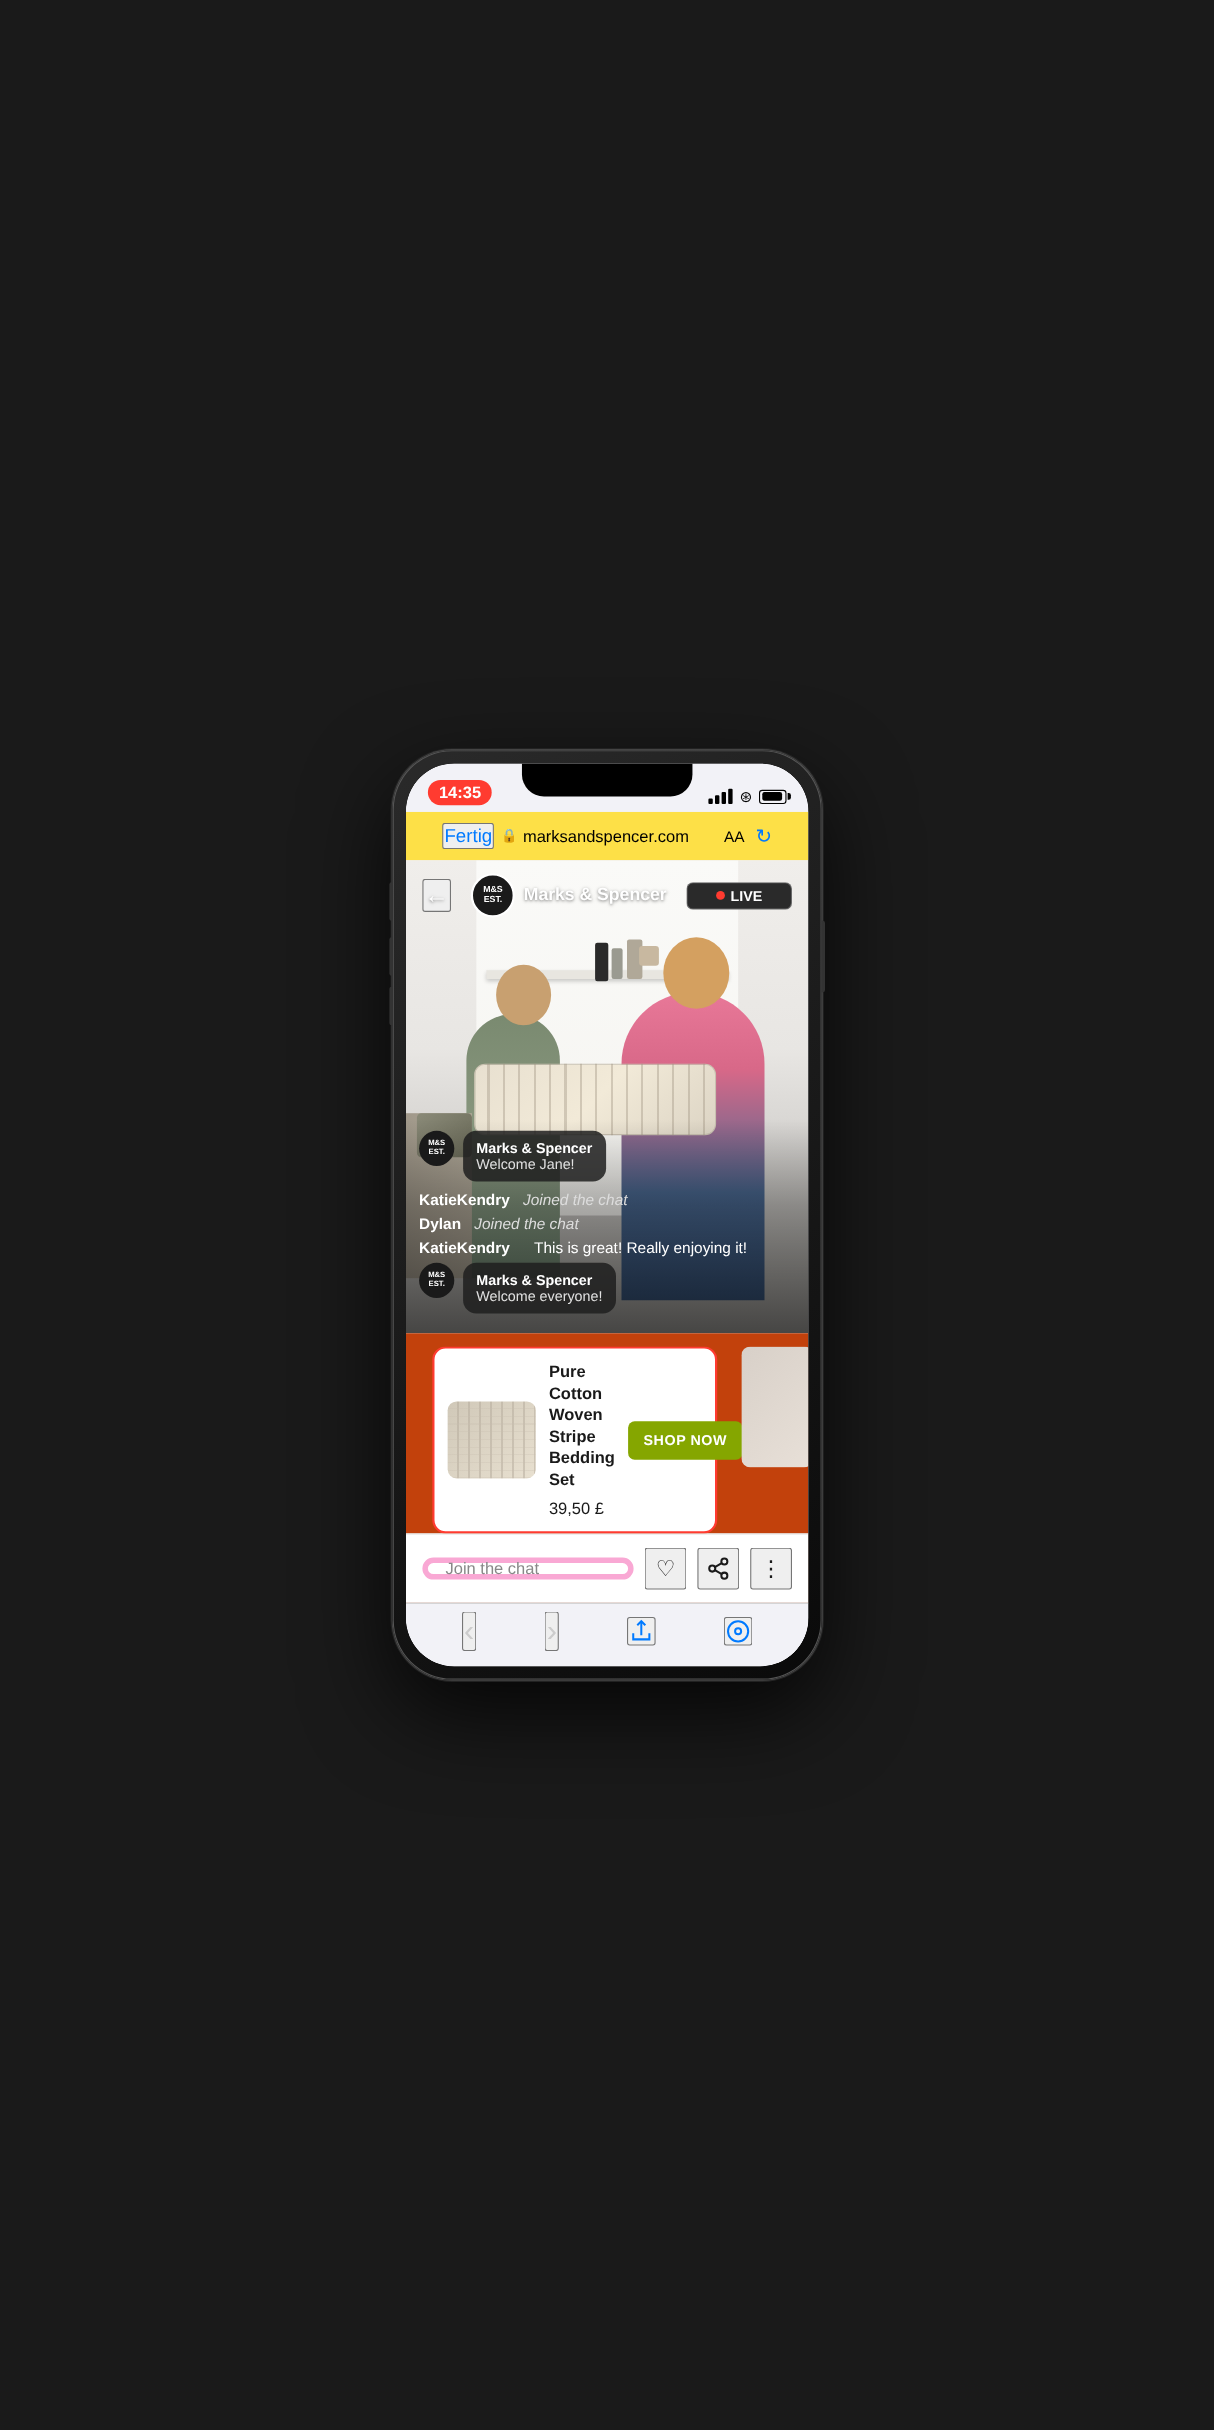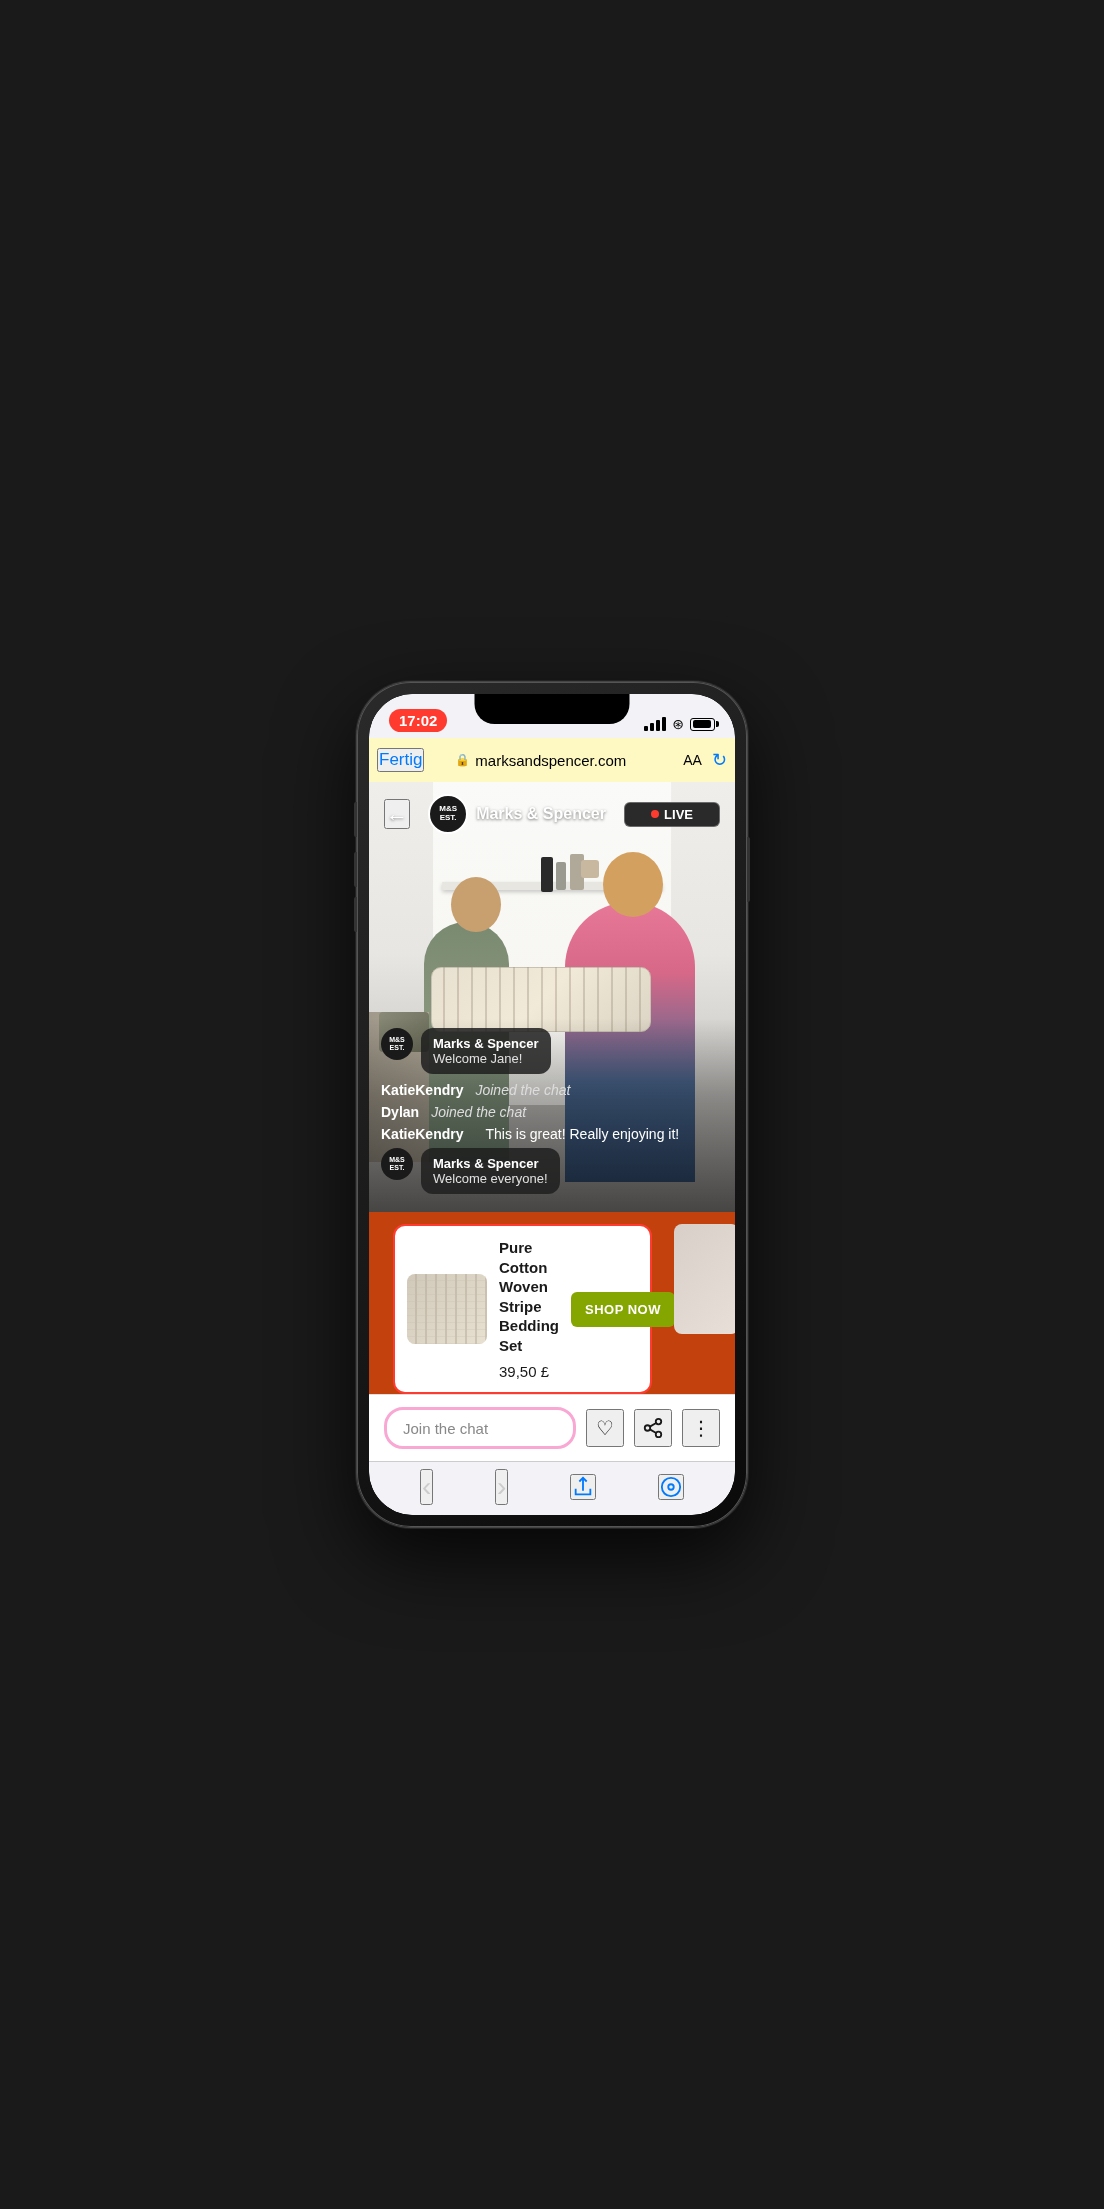--- a/index.html
+++ b/index.html
@@ -154,25 +154,25 @@
     .battery-fill {
       height: 100%;
       width: 90%;
       background: #000;
       border-radius: 2px;
     }
 
     
     .browser-bar {
       height: 44px;
-      background: #fef9c3;
+      background: #fde047;
       display: flex;
       align-items: center;
       justify-content: space-between;
-      padding: 0 8px;
+      padding: 0 33px;
       flex-shrink: 0;
     }
 
     .browser-done {
       color: #007aff;
       font-size: 17px;
       font-weight: 400;
     }
 
     .browser-url-container {
@@ -431,23 +431,23 @@
       display: flex;
       align-items: center;
       gap: 10px;
       padding: 12px 15px;
       background: #fff;
       border-top: 0.5px solid #e0e0e0;
     }
 
     .chat-input-pill {
       flex: 1;
-      height: 42px;
+      height: 20px;
       border-radius: 19px;
-      border: 3px solid #f9a8d4;
+      border: 5px solid #f9a8d4;
       background: #fff;
       padding: 0 16px;
       font-size: 15px;
       color: #888;
       display: flex;
       align-items: center;
     }
 
     .action-icon-btn {
       width: 38px;
@@ -515,21 +515,21 @@
   </style>
 </head>
 <body>
 
 <div class="phone-outer">
   <div class="phone-inner">
     <div class="notch"></div>
     <div class="screen">
 
       <div class="status-bar">
-        <div class="status-time">17:02</div>
+        <div class="status-time">14:35</div>
         <div class="status-right">
           <div class="signal-bars">
             <span></span>
               <span></span>
               <span></span>
               <span></span>
           </div>
           <div class="wifi-icon">⊛</div>
           <div class="battery">
             <div class="battery-fill"></div>

